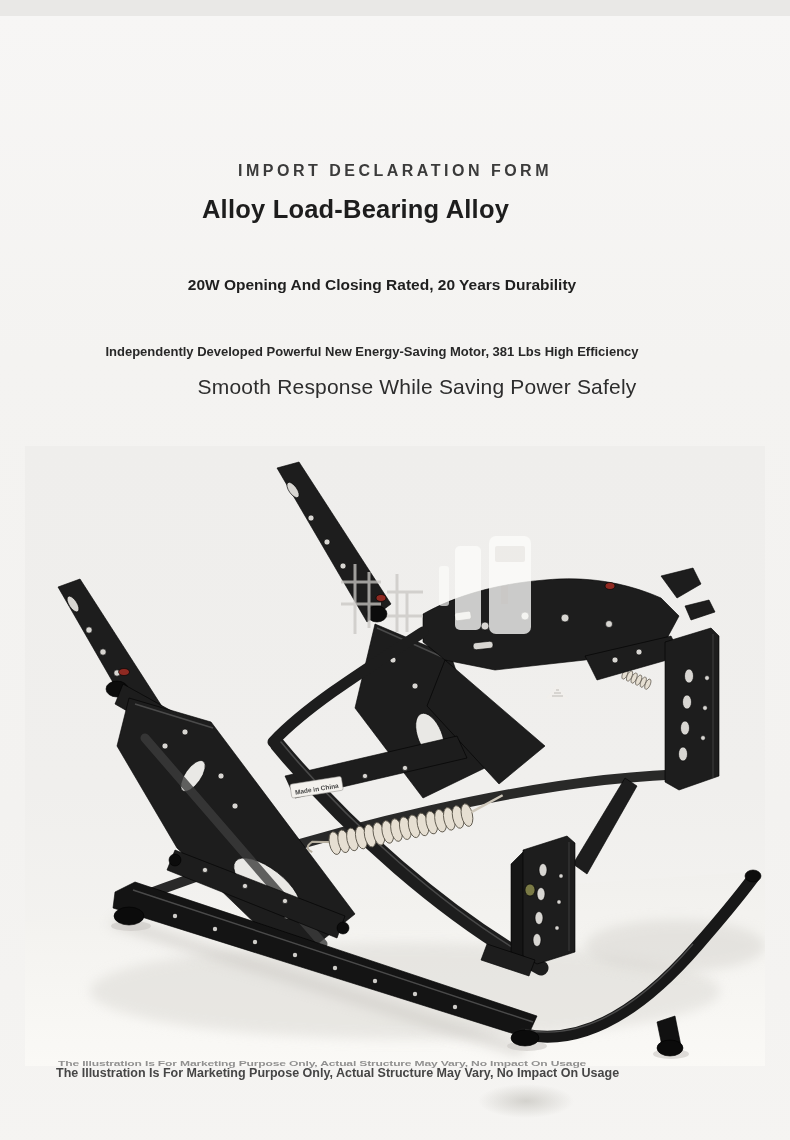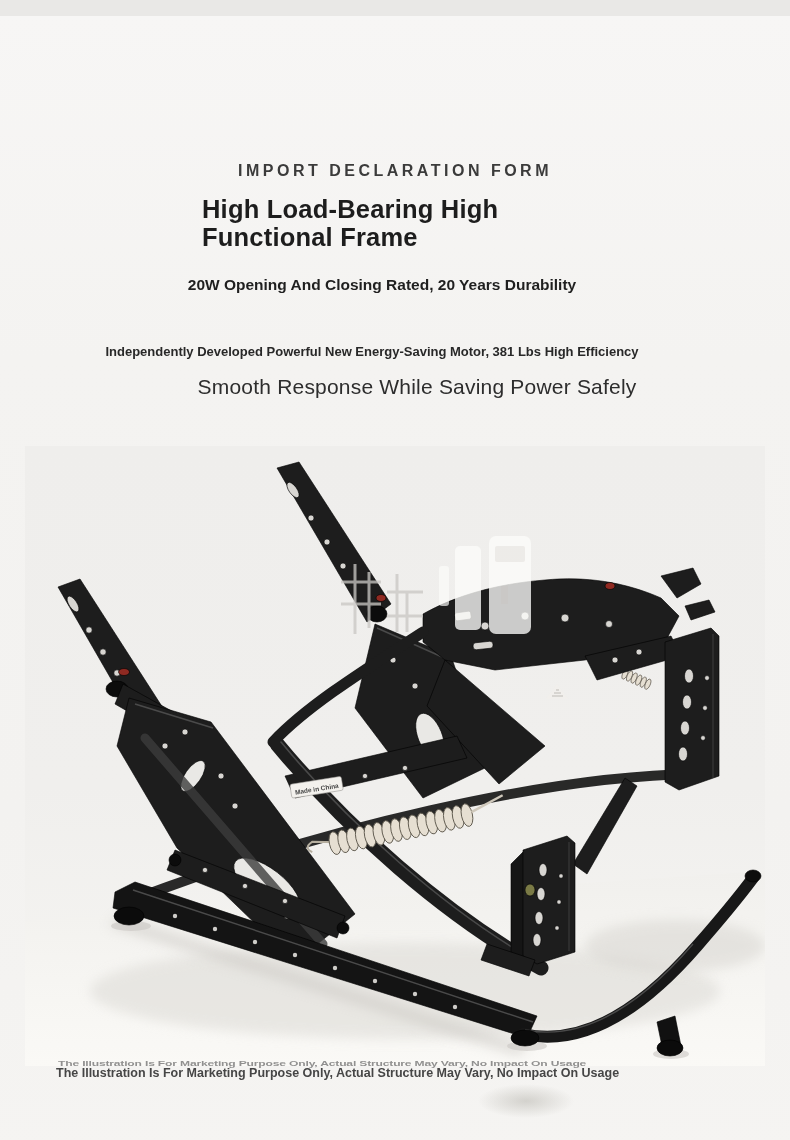--- a/index.html
+++ b/index.html
@@ -54,22 +54,21 @@
   }
 </style>
 </head>
 <body>
 
 <div class="page">
 
   <div class="eyebrow">IMPORT DECLARATION FORM</div>
 
   <div class="title">
-    <div>High Load-Bearing High</div>
-    <div>Functional Frame</div>
+    <div>Alloy Load-Bearing Alloy</div>
   </div>
 
   <div class="subtitle">20W Opening And Closing Rated, 20 Years Durability</div>
   <div class="feature">Independently Developed Powerful New Energy-Saving Motor, 381 Lbs High Efficiency</div>
   <div class="tagline">Smooth Response While Saving Power Safely</div>
 
   <div class="photo">
     <svg width="740" height="620" viewBox="0 0 740 620" xmlns="http://www.w3.org/2000/svg">
       <defs>
         <linearGradient id="bg" x1="0" y1="0" x2="0" y2="1">

